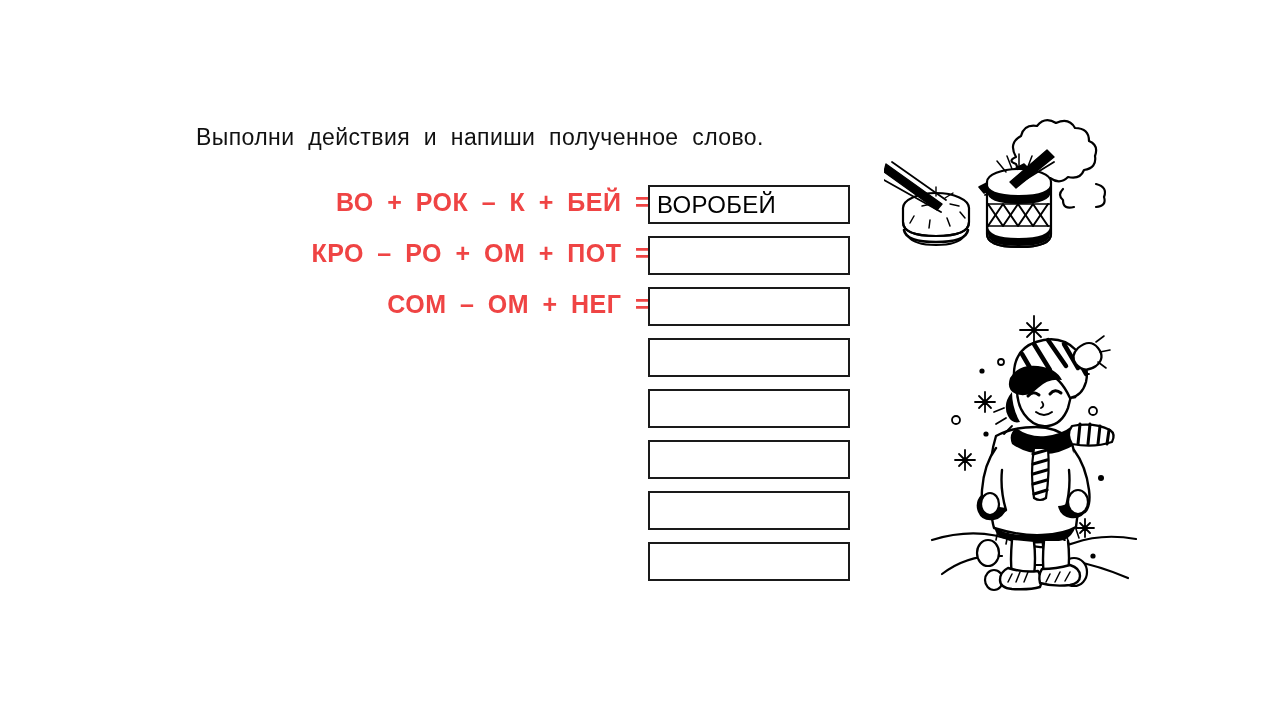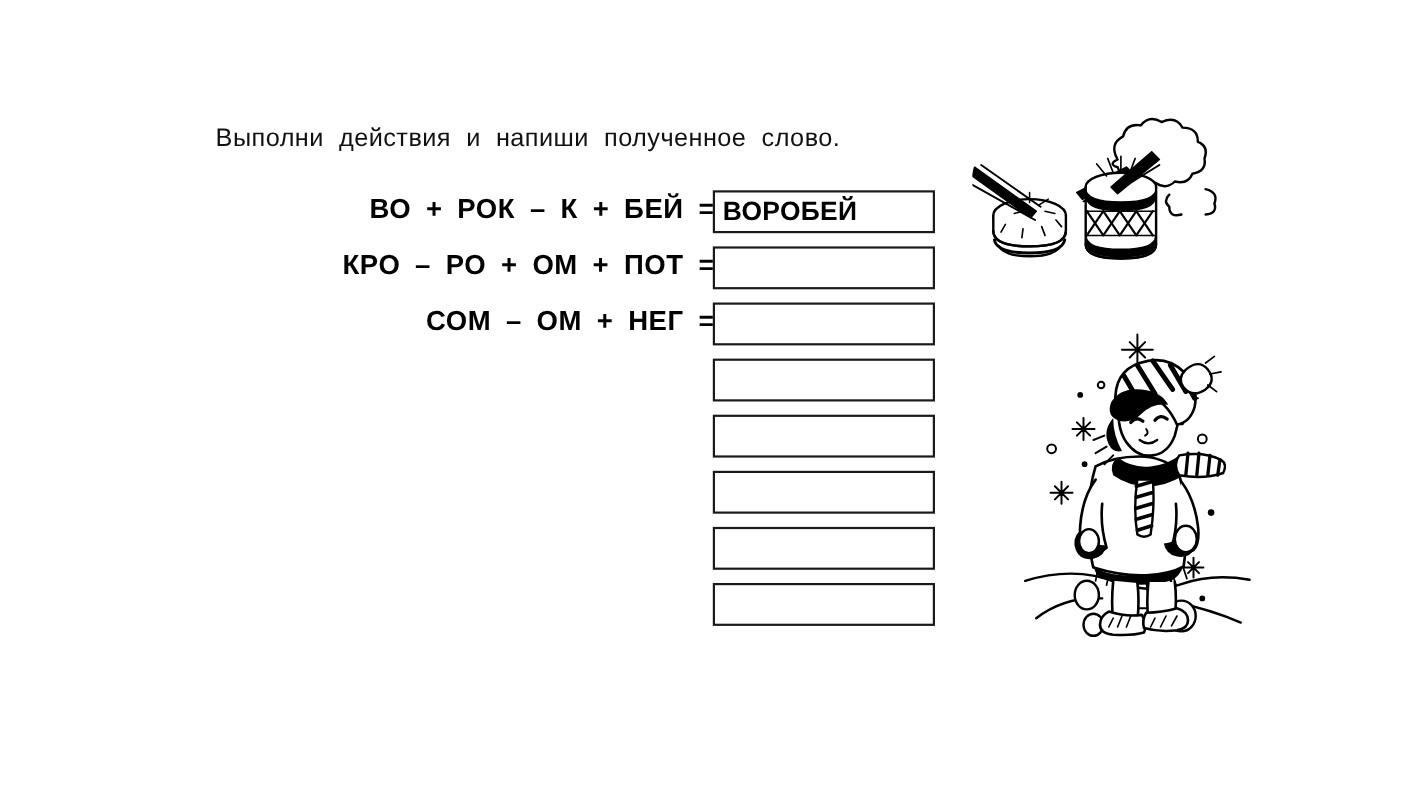--- a/index.html
+++ b/index.html
@@ -13,21 +13,21 @@
     height: 720px;
     overflow: hidden;
     font-family: "Liberation Sans", "DejaVu Sans", sans-serif;
     color: #000000;
     position: relative;
   }
 
   #sheet {
     position: absolute;
     left: 0;
-    top: 4px;
+    top: 16px;
     width: 1280px;
     height: 612px;
     background: #ffffff;
   }
 
   
   #worksheet-title {
     position: absolute;
     left: 196px;
     top: 108px;
@@ -55,21 +55,21 @@
   .equation-expression {
     position: absolute;
     right: 0;
     top: 4px;
     font-size: 25px;
     font-weight: 700;
     letter-spacing: 0.5px;
     word-spacing: 6px;
     white-space: nowrap;
     line-height: 32px;
-    color: #000000;
+    color: #ef4444;
   }
 
   
   #answer-box-list {
     position: absolute;
     left: 648px;
     top: 169px;
     width: 204px;
   }
 
@@ -82,21 +82,21 @@
     margin-bottom: 12px;
     background: #ffffff;
   }
 
   .answer-box-text {
     position: absolute;
     left: 7px;
     top: 50%;
     transform: translateY(-50%);
     font-size: 24px;
-    font-weight: 700;
+    font-weight: 400;
     letter-spacing: 0.3px;
     white-space: nowrap;
     color: #000000;
   }
 
   
   #answer-box-list .answer-box:last-child {
     height: 39px;
   }
 

